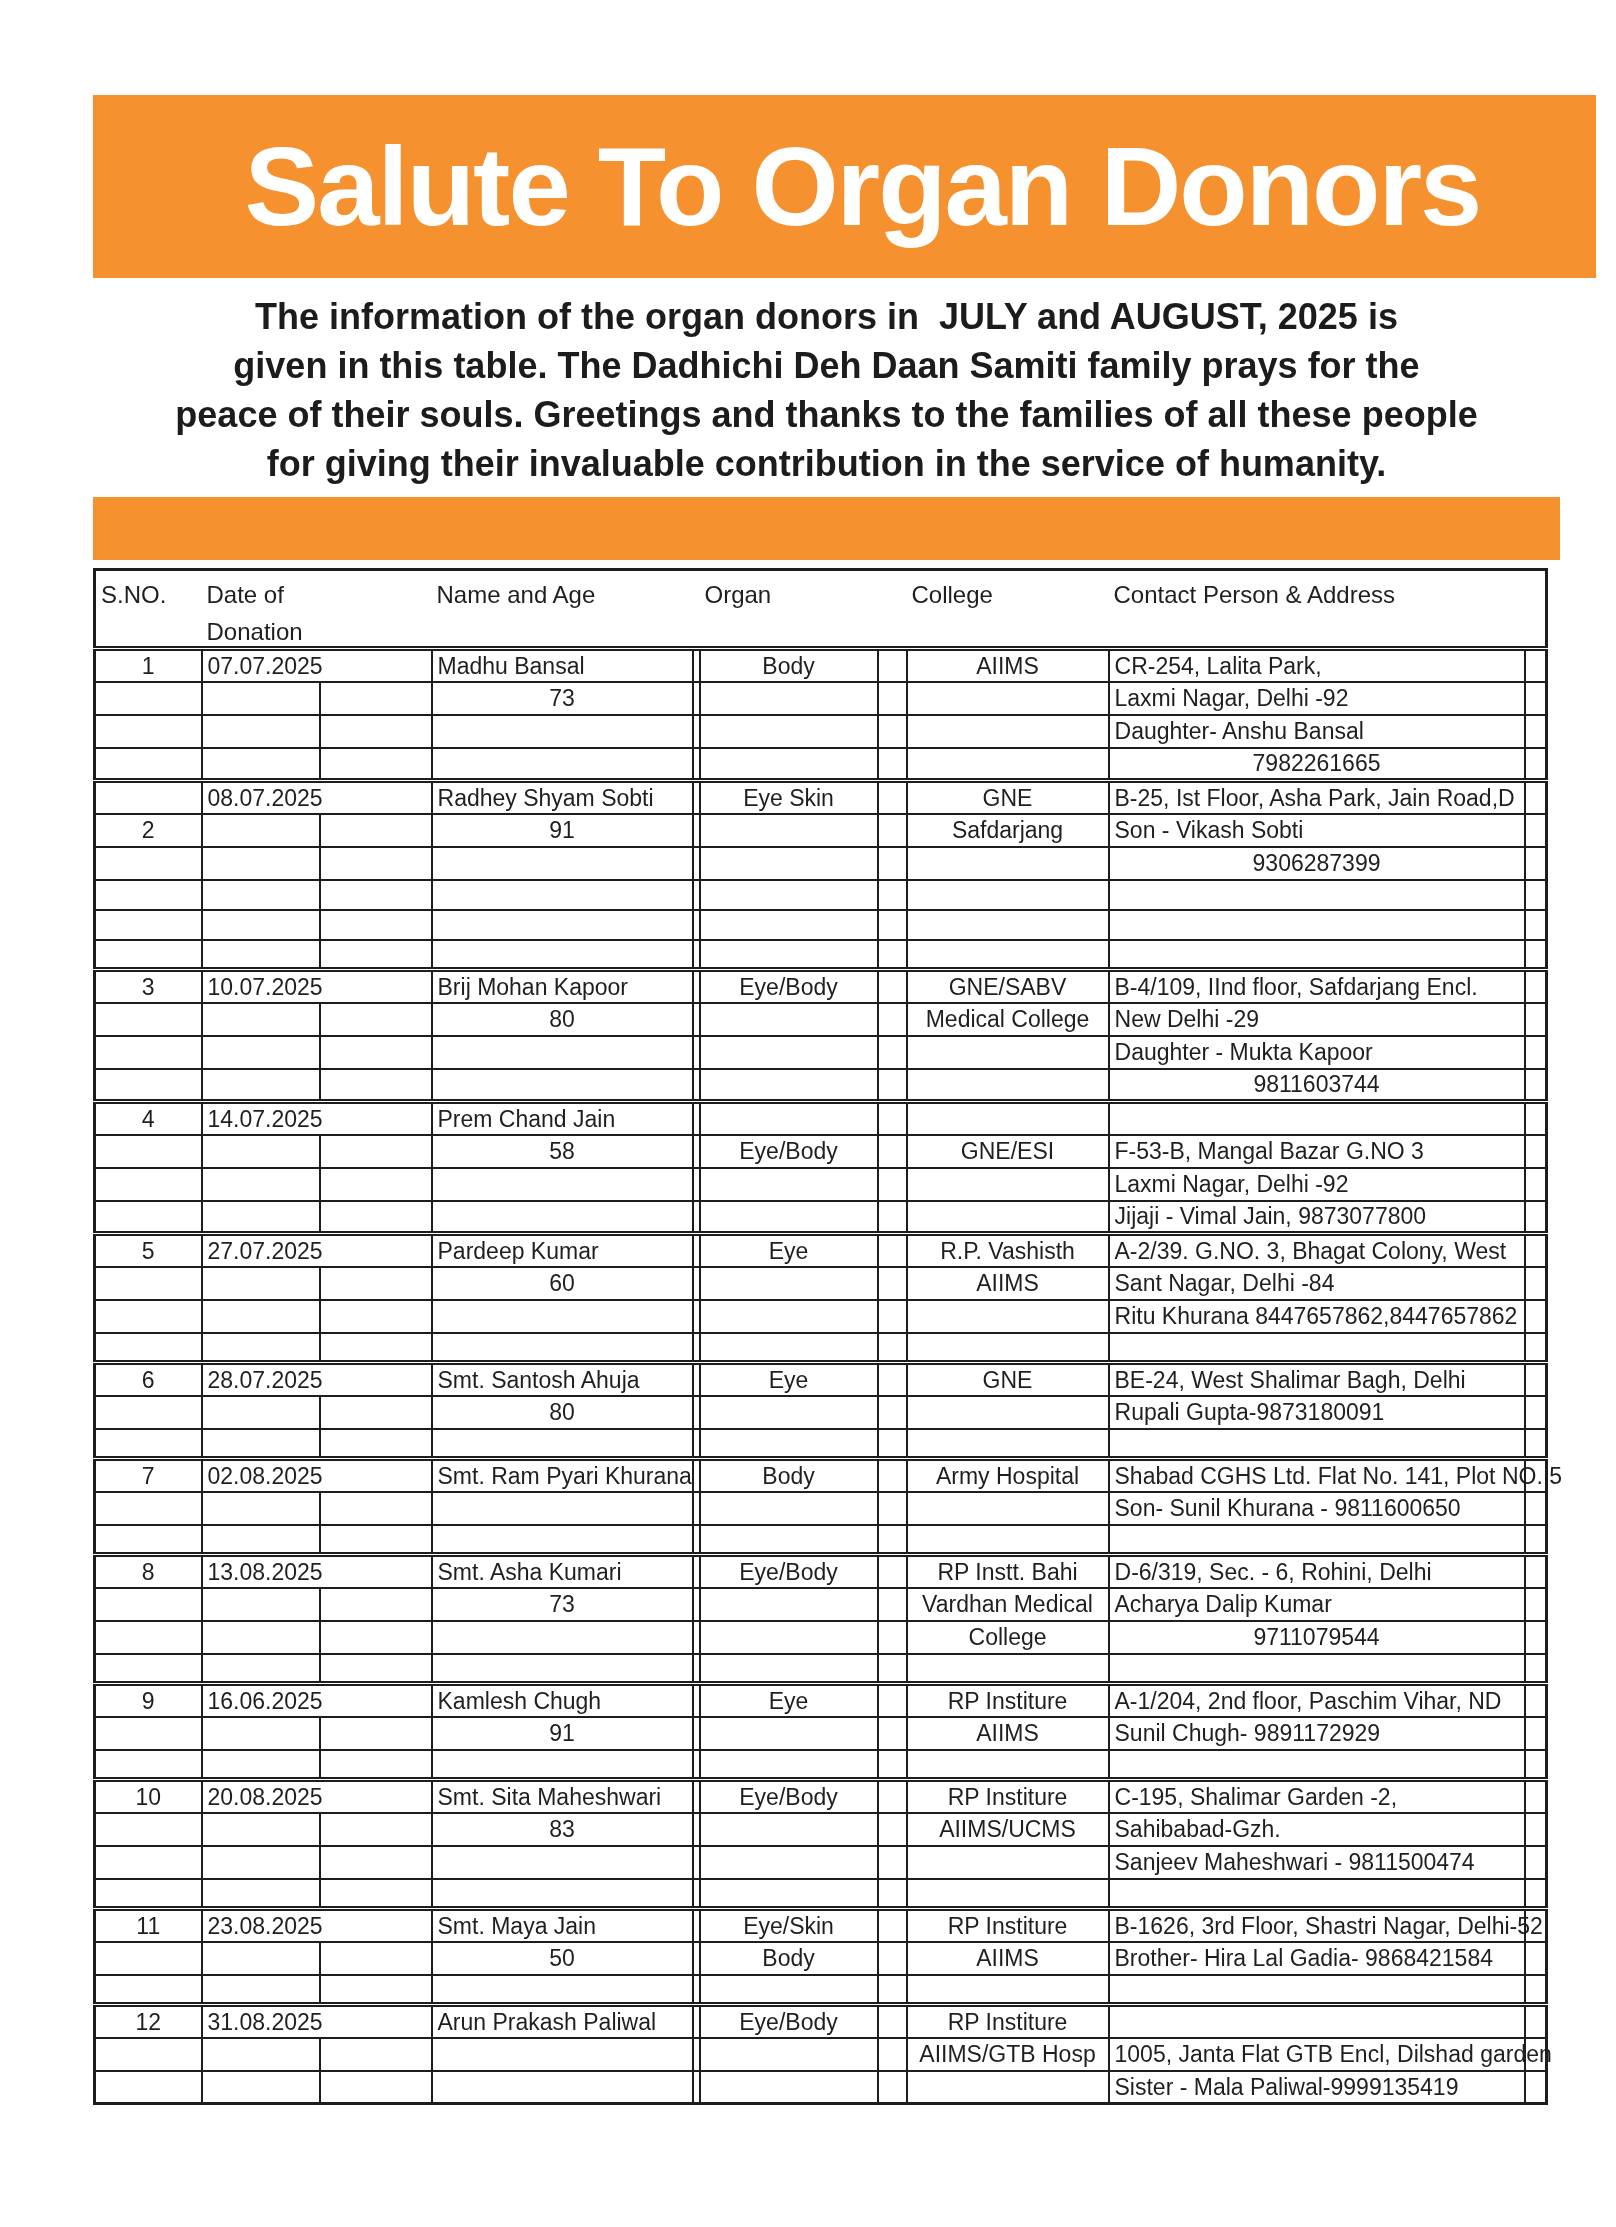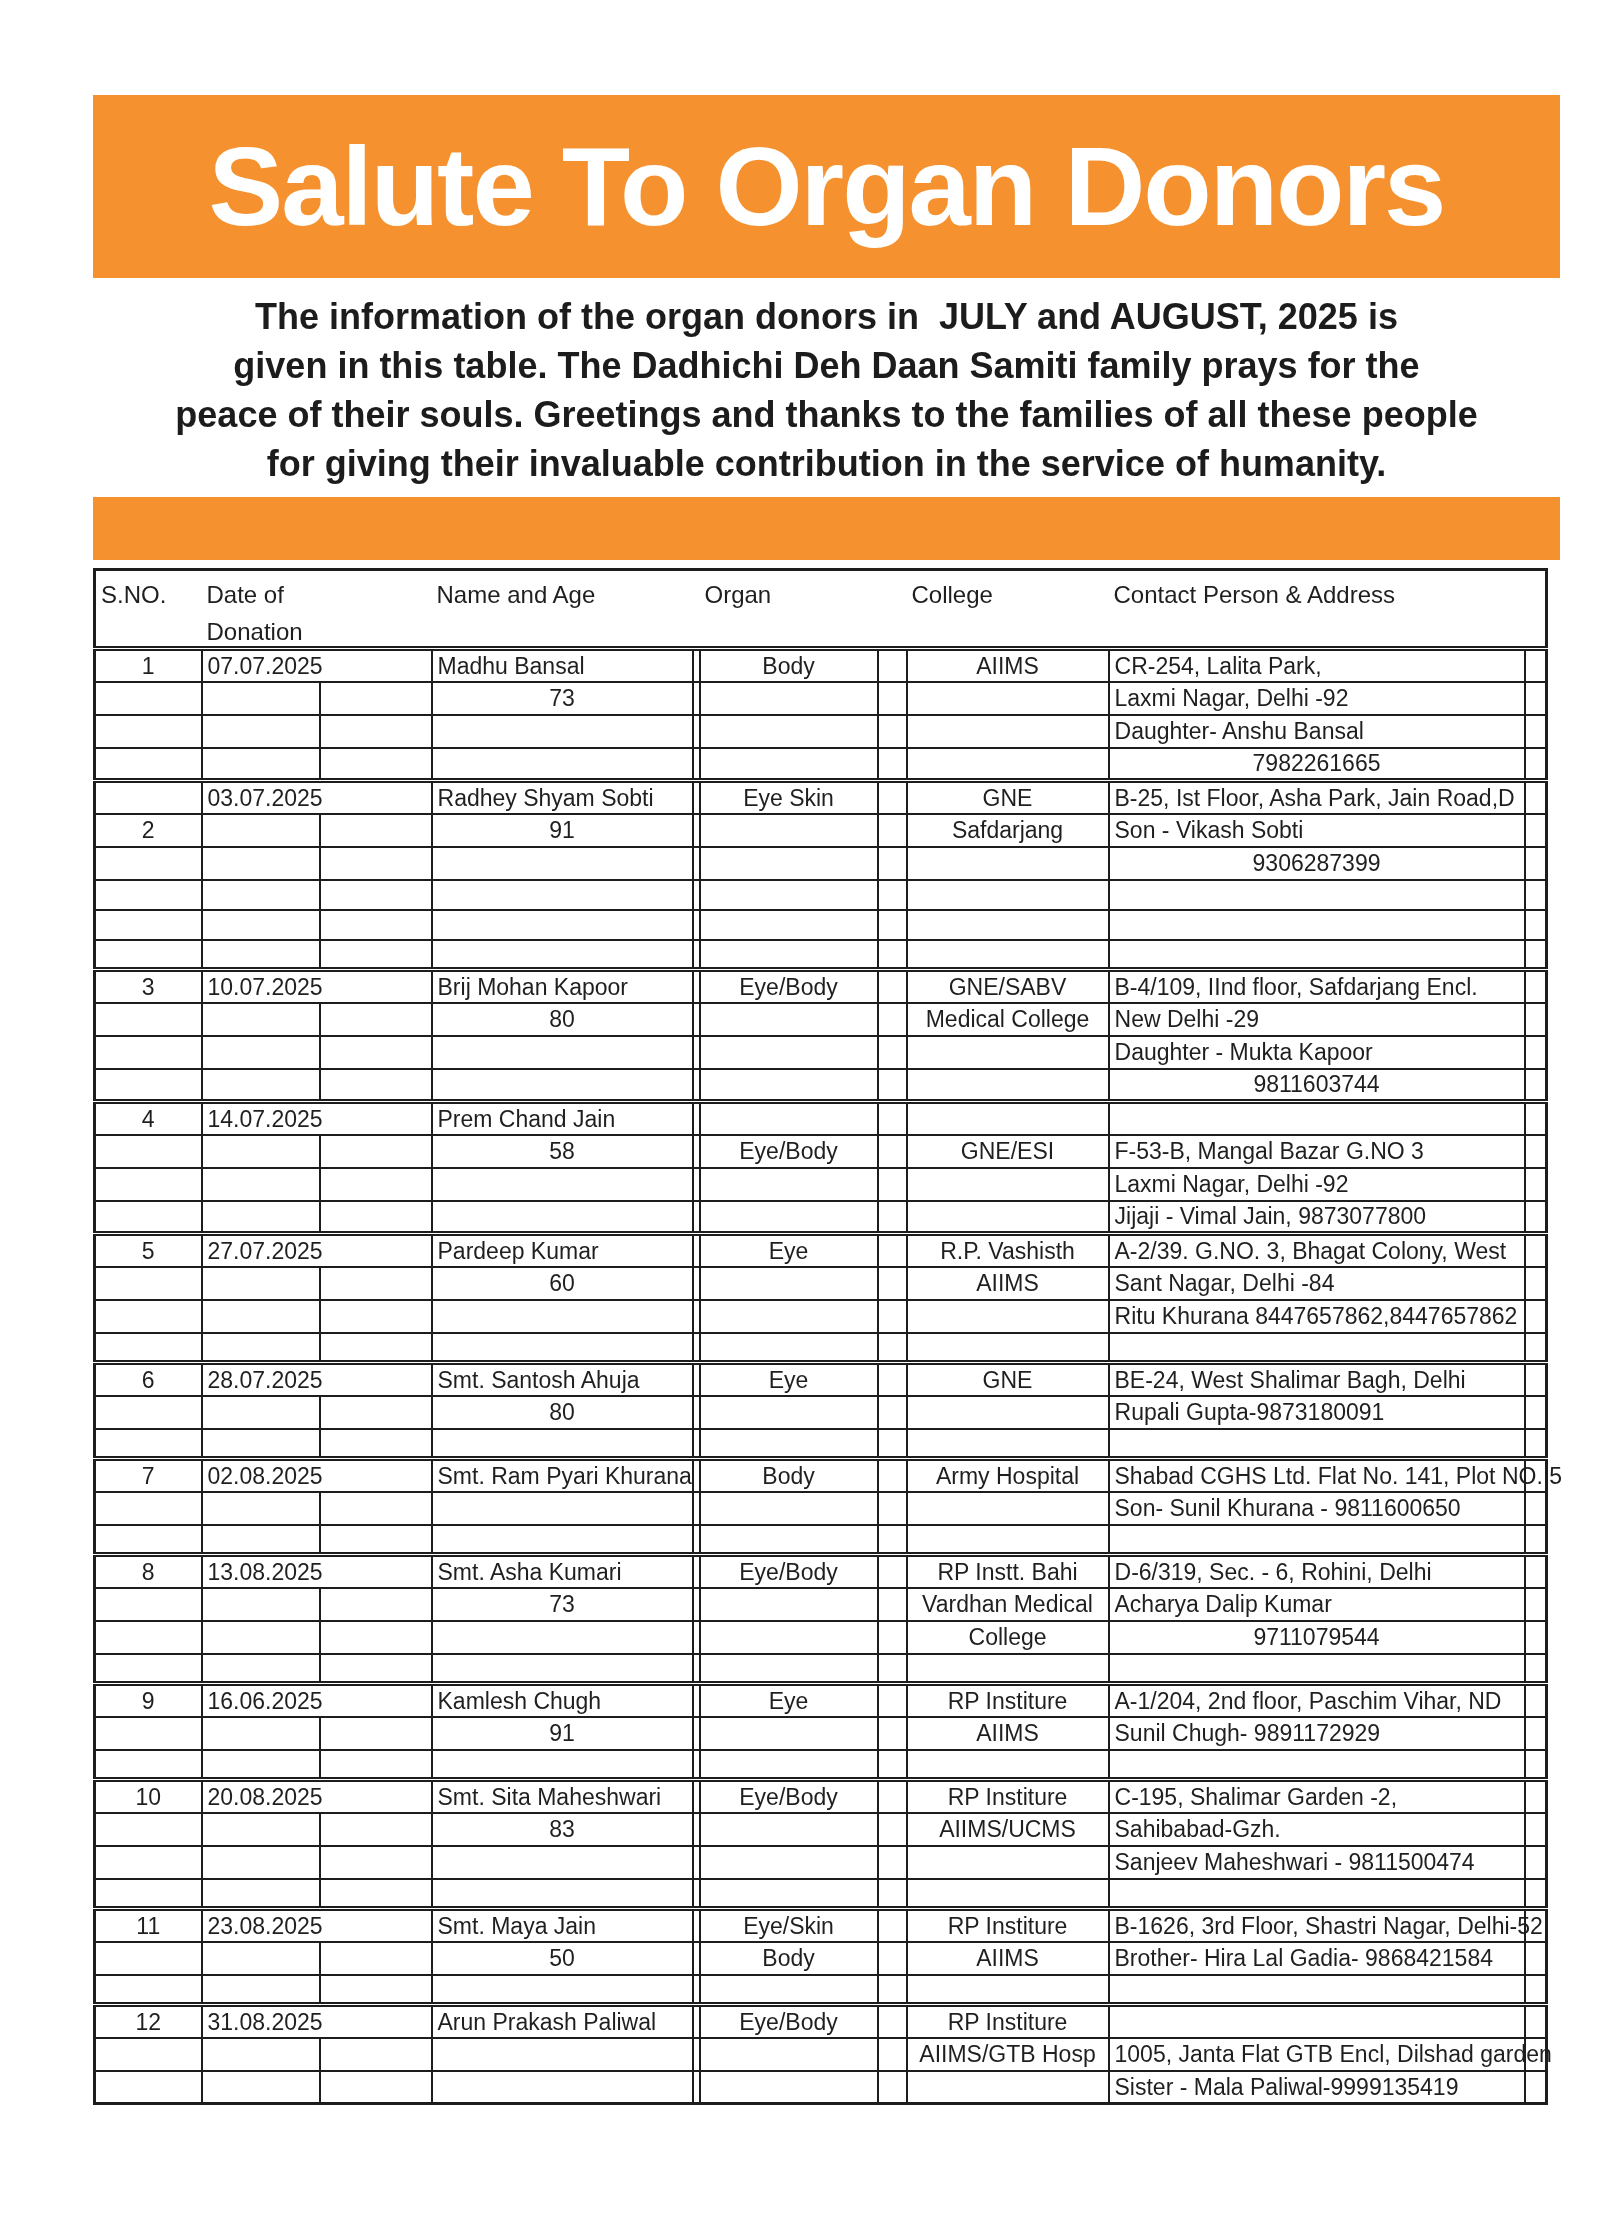--- a/index.html
+++ b/index.html
@@ -9,21 +9,21 @@
     color: #1f1f1f;
     position: relative;
     overflow: hidden;
   }
   .page { position: absolute; inset: 0; }
 
   
   .banner {
     position: absolute; left: 93px; top: 95px;
     width: 1467px; height: 183px;
-    display: flex; align-items: center; justify-content: center;
+    display: flex; align-items: center; justify-content: center; padding-left: 36px;
   }
   .banner-title {
     color: #ffffff; font-weight: bold;
     font-size: 112px; letter-spacing: -2px;
     white-space: nowrap; line-height: 1;
   }
 
   
   .intro {
     position: absolute; left: 93px; top: 292px;
@@ -163,21 +163,21 @@
             <td class="c-name"></td>
             <td class="c-spacer"></td>
             <td class="c-organ"></td>
             <td class="c-gap"></td>
             <td class="c-college"></td>
             <td class="c-contact num">7982261665</td>
             <td class="c-end"></td>
           </tr>
           <tr class="blk content-row">
             <td class="c-sno"></td>
-            <td class="c-d1" colspan="2">03.07.2025</td>
+            <td class="c-d1" colspan="2">08.07.2025</td>
             <td class="c-name">Radhey Shyam Sobti</td>
             <td class="c-spacer"></td>
             <td class="c-organ">Eye Skin</td>
             <td class="c-gap"></td>
             <td class="c-college">GNE</td>
             <td class="c-contact">B-25, Ist Floor, Asha Park, Jain Road,D</td>
             <td class="c-end"></td>
           </tr>
           <tr class="content-row">
             <td class="c-sno num">2</td>

